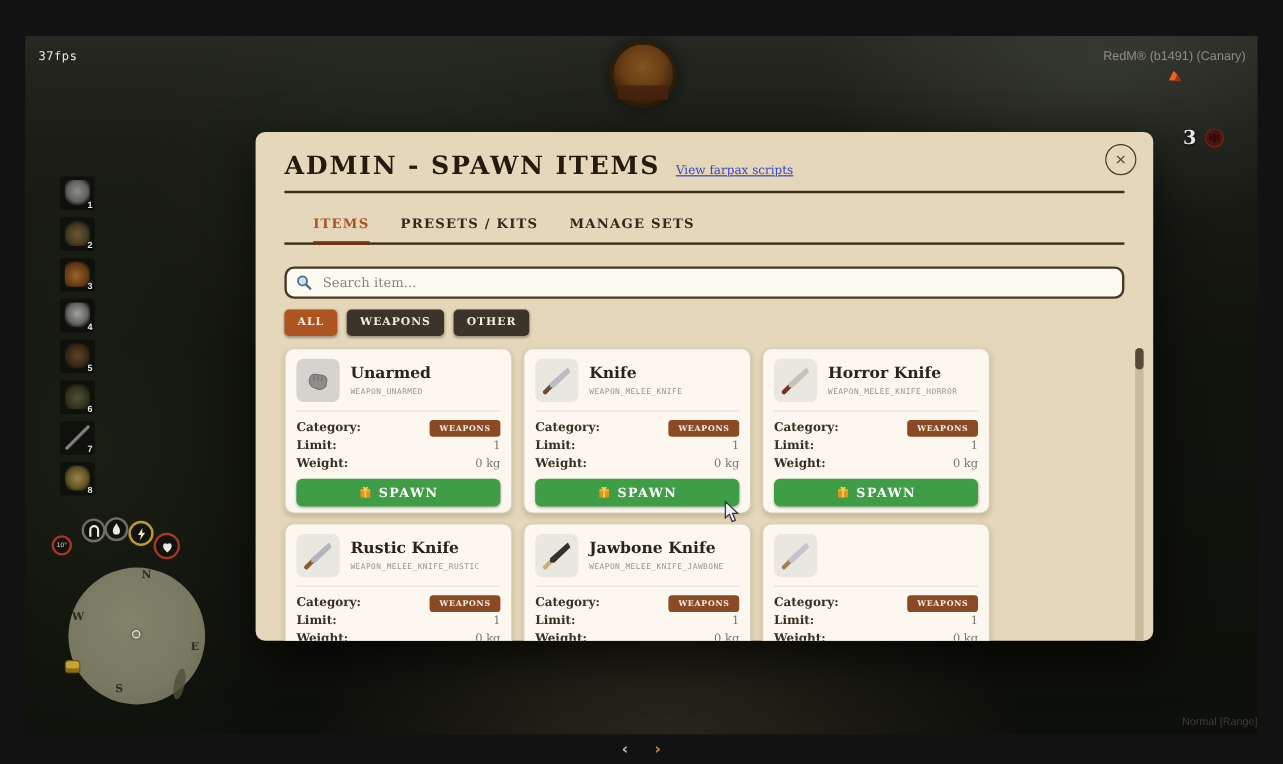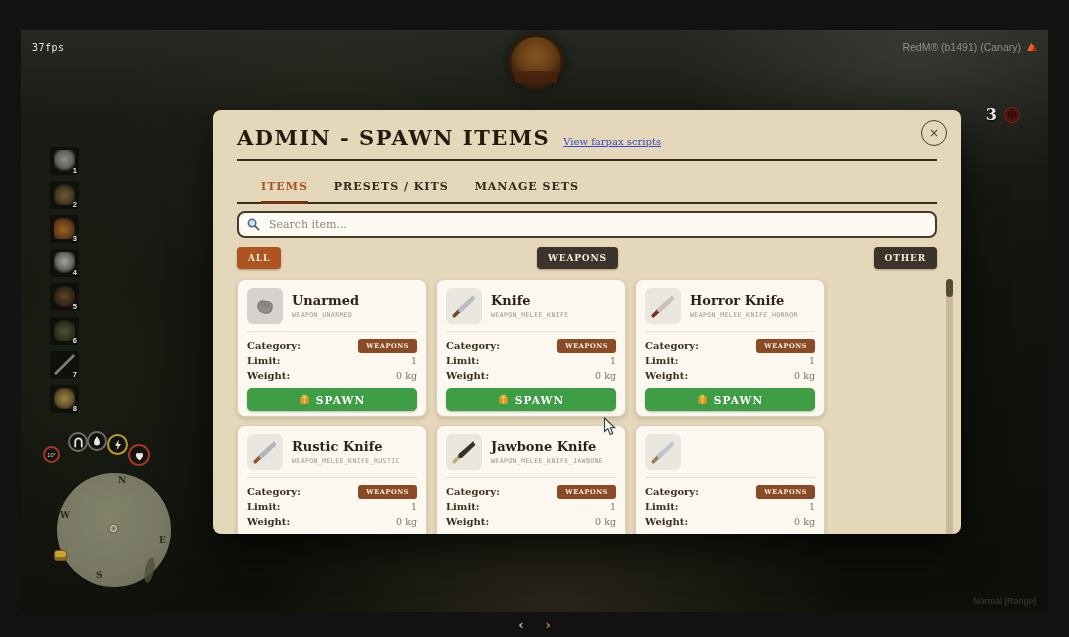--- a/index.html
+++ b/index.html
@@ -13,33 +13,33 @@
       radial-gradient(ellipse 340px 200px at 87% 4%, rgba(120,126,116,0.22), transparent 70%),
       radial-gradient(ellipse 420px 260px at 52% 100%, rgba(104,88,62,0.30), transparent 70%),
       radial-gradient(ellipse 300px 420px at 6% 60%, rgba(52,64,40,0.25), transparent 70%),
       radial-gradient(ellipse 300px 300px at 30% 15%, rgba(46,56,38,0.28), transparent 70%),
       linear-gradient(180deg, #262822 0%, #1a1c15 15%, #11130d 45%, #0d0f0a 100%);
     overflow:hidden; }
 
   
   .fps { position:absolute; left:11px; top:12px; color:#e6e6e6; font:10px "DejaVu Sans Mono", monospace; letter-spacing:0.5px; }
   .brand { position:absolute; right:10px; top:11px; display:flex; align-items:center; gap:5px;
-           color:#8f8d8b; font:10.5px "Liberation Sans", sans-serif; }
+           color:#8f8d8b; font:10.5px "Liberation Sans", sans-serif;flex-direction:column; }
   .server-logo { position:absolute; left:487px; top:4px; width:56px; height:56px; border-radius:50%;
       background: radial-gradient(circle at 50% 38%, #8a5a22 0%, #6e3f14 45%, #3a230c 72%, #241505 100%);
       border:3px solid #2c1c08; opacity:0.92; box-shadow:0 0 12px rgba(0,0,0,0.6); }
   .server-logo::after { content:""; position:absolute; left:4px; right:4px; top:34px; height:12px;
       background:#4a2410; border-radius:2px; opacity:0.9; }
   .voice-wrap { position:absolute; right:28px; top:75px; display:flex; align-items:center; gap:7px; }
   .voice-count { color:#e9e9e9; font:bold 16px "DejaVu Serif", serif; text-shadow:0 1px 2px #000; }
   .voice-icon { width:16px; height:16px; border-radius:50%; background:#4c1410; border:1.5px solid #7c221a;
       display:flex; align-items:center; justify-content:center; gap:1.5px; }
   .voice-icon i { display:block; width:1.5px; background:#2a0b08; }
   .voice-icon i:nth-child(1){height:5px;} .voice-icon i:nth-child(2){height:8px;} .voice-icon i:nth-child(3){height:5px;}
-  .range-label { position:absolute; right:12px; top:566px; color:#3d3d3d; font:9px "Liberation Sans", sans-serif; }
+  .range-label { position:absolute; right:0; top:566px; color:#3d3d3d; font:9px "Liberation Sans", sans-serif; }
 
   
   .hotbar { position:absolute; left:29px; top:117px; display:flex; flex-direction:column; gap:6px; }
   .slot { position:relative; width:29px; height:28px; background:rgba(8,8,6,0.55); border-radius:3px; }
   .slot .num { position:absolute; right:2px; bottom:0px; color:#e8e8e8; font:bold 7.5px "Liberation Sans", sans-serif;
       text-shadow:0 1px 1px #000; }
   .slot .blob { position:absolute; left:4px; top:3px; width:21px; height:21px; border-radius:3px; opacity:0.85; filter:blur(0.4px); }
   .b-lantern { background:radial-gradient(circle at 50% 45%, #a3a3a0 0%, #6e6e6c 55%, transparent 80%); }
   .b-herb    { background:radial-gradient(circle at 50% 55%, #7c6638 0%, #4c4026 55%, transparent 80%); }
   .b-food    { background:radial-gradient(circle at 45% 55%, #b4712c 0%, #6e3f16 60%, transparent 82%); }
@@ -81,26 +81,26 @@
   .m-header { display:flex; align-items:baseline; padding:15px 24px 9px; position:relative; }
   .m-title { font:bold 21px "DejaVu Serif", serif; letter-spacing:1.5px; color:#241b0e; }
   .m-link { margin-left:13px; font:10px "DejaVu Serif", serif; color:#3b45c4; text-decoration:underline; cursor:pointer; }
   .m-close { position:absolute; right:14px; top:10px; width:26px; height:26px; border-radius:50%;
       border:1.6px solid #4a3a24; background:transparent; color:#4a3a24; font:12px "DejaVu Sans", sans-serif;
       display:flex; align-items:center; justify-content:center; cursor:pointer; }
   .m-sep1 { border-top:2px solid #3a2c18; margin:0 24px; }
   .m-tabs { display:flex; gap:26px; padding:13px 24px 0; border-bottom:2px solid #3a2c18; margin:6px 24px; }
   .m-tab { font:bold 11px "DejaVu Serif", serif; letter-spacing:1px; color:#33281a; padding-bottom:8px; cursor:pointer; }
   .m-tab.active { color:#a8542a; border-bottom:3.5px solid #6e3516; margin-bottom:-2px; }
-  .m-search { position:relative; margin:7px 24px 0; }
+  .m-search { position:relative; margin:18px 24px 0; }
   .m-search input { width:100%; height:27px; border:2px solid #473923; border-radius:8px; background:#fdfaf2;
       padding:0 10px 0 30px; font:11px "DejaVu Serif", serif; color:#3a3226; outline:none; }
   .m-search input::placeholder { color:#8d8678; }
   .m-search .mag { position:absolute; left:9px; top:6px; }
-  .m-filters { display:flex; gap:8px; margin:9px 24px 0;justify-content:space-between; }
+  .m-filters { display:flex; gap:8px; margin:9px 24px 0; }
   .f-btn { border:none; border-radius:4px; color:#f4ecdc; font:bold 9px "DejaVu Serif", serif; letter-spacing:0.8px;
       padding:6px 11px; background:#3c332a; cursor:pointer; box-shadow:0 1px 2px rgba(0,0,0,0.3); }
   .f-btn.active { background:#ad5420; }
 
   .m-grid-wrap { position:relative; margin:10px 24px 0; }
   .m-grid { display:grid; grid-template-columns:repeat(3,190px); gap:8px 9px; width:588px; }
   .scrollbar { position:absolute; right:-16px; top:0px; width:7px; height:262px; background:#c9ba9b; border-radius:4px; }
   .scroll-thumb { width:7px; height:18px; background:#544836; border-radius:4px; cursor:grab; }
 
   

